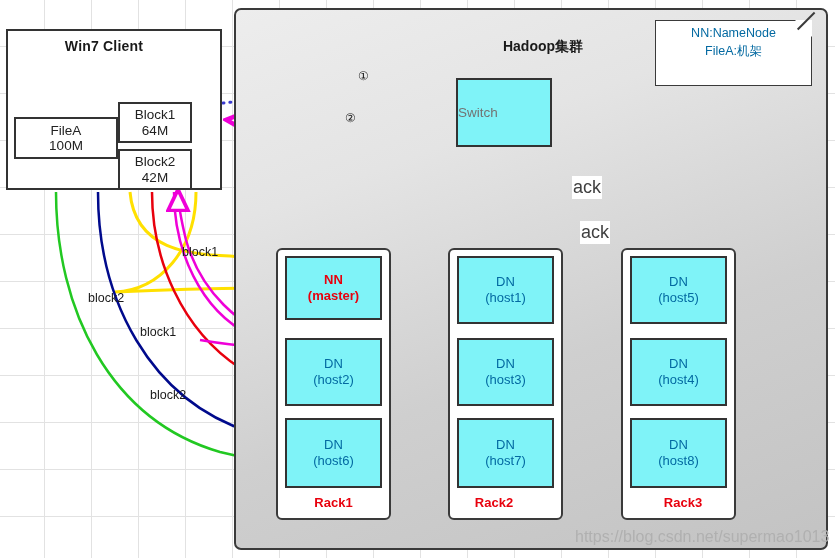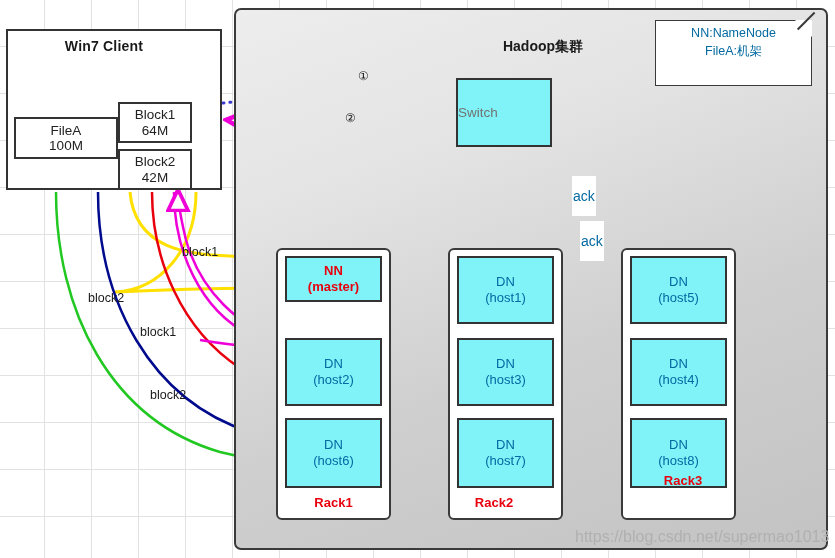--- a/index.html
+++ b/index.html
@@ -157,24 +157,24 @@
   }
   
   .edge-label {
     position: absolute;
     font-size: 12.5px;
     color: #1a1a1a;
     white-space: nowrap;
   }
   .ack-label {
     position: absolute;
-    font-size: 14px;
-    color: #0369a1;
-    background: #ffffff;
-    padding: 12px 1px;
+    font-size: 18px;
+    color: #404040;
+    background: #ffffff;
+    padding: 1px 1px;
     white-space: nowrap;
   }
   .circnum {
     position: absolute;
     font-size: 12px;
     color: #1a1a1a;
   }
   .watermark {
     position: absolute;
     left: 575px; top: 528px;
@@ -352,21 +352,21 @@
     <div class="note-fold"></div>
     <div>NN:NameNode</div>
     <div>FileA:机架</div>
   </div>
 
   <div class="switch">
     <span>Switch</span>
   </div>
 
   <div class="rack" style="left:276px; top:248px; width:115px; height:272px;"></div>
-  <div class="node master" style="left:285px; top:256px; width:97px; height:46px;">
+  <div class="node master" style="left:285px; top:256px; width:97px; height:64px;">
     <span>NN</span>
     <span>(master)</span>
   </div>
   <div class="node" style="left:285px; top:338px; width:97px; height:68px;">
     <span>DN</span>
     <span>(host2)</span>
   </div>
   <div class="node" style="left:285px; top:418px; width:97px; height:70px;">
     <span>DN</span>
     <span>(host6)</span>
@@ -394,21 +394,21 @@
     <span>(host5)</span>
   </div>
   <div class="node" style="left:630px; top:338px; width:97px; height:68px;">
     <span>DN</span>
     <span>(host4)</span>
   </div>
   <div class="node" style="left:630px; top:418px; width:97px; height:70px;">
     <span>DN</span>
     <span>(host8)</span>
   </div>
-  <div class="rack-label" style="left:621px; top:473px; width:124px;">Rack3</div>
+  <div class="rack-label" style="left:621px; top:495px; width:124px;">Rack3</div>
 
   <div class="circnum" style="left:358px; top:69px;">①</div>
   <div class="circnum" style="left:345px; top:111px;">②</div>
 
   <div class="edge-label" style="left:182px; top:245px;">block1</div>
   <div class="edge-label" style="left:88px; top:291px;">block2</div>
   <div class="edge-label" style="left:140px; top:325px;">block1</div>
   <div class="edge-label" style="left:150px; top:388px;">block2</div>
 
   <div class="ack-label" style="left:572px; top:176px;">ack</div>

